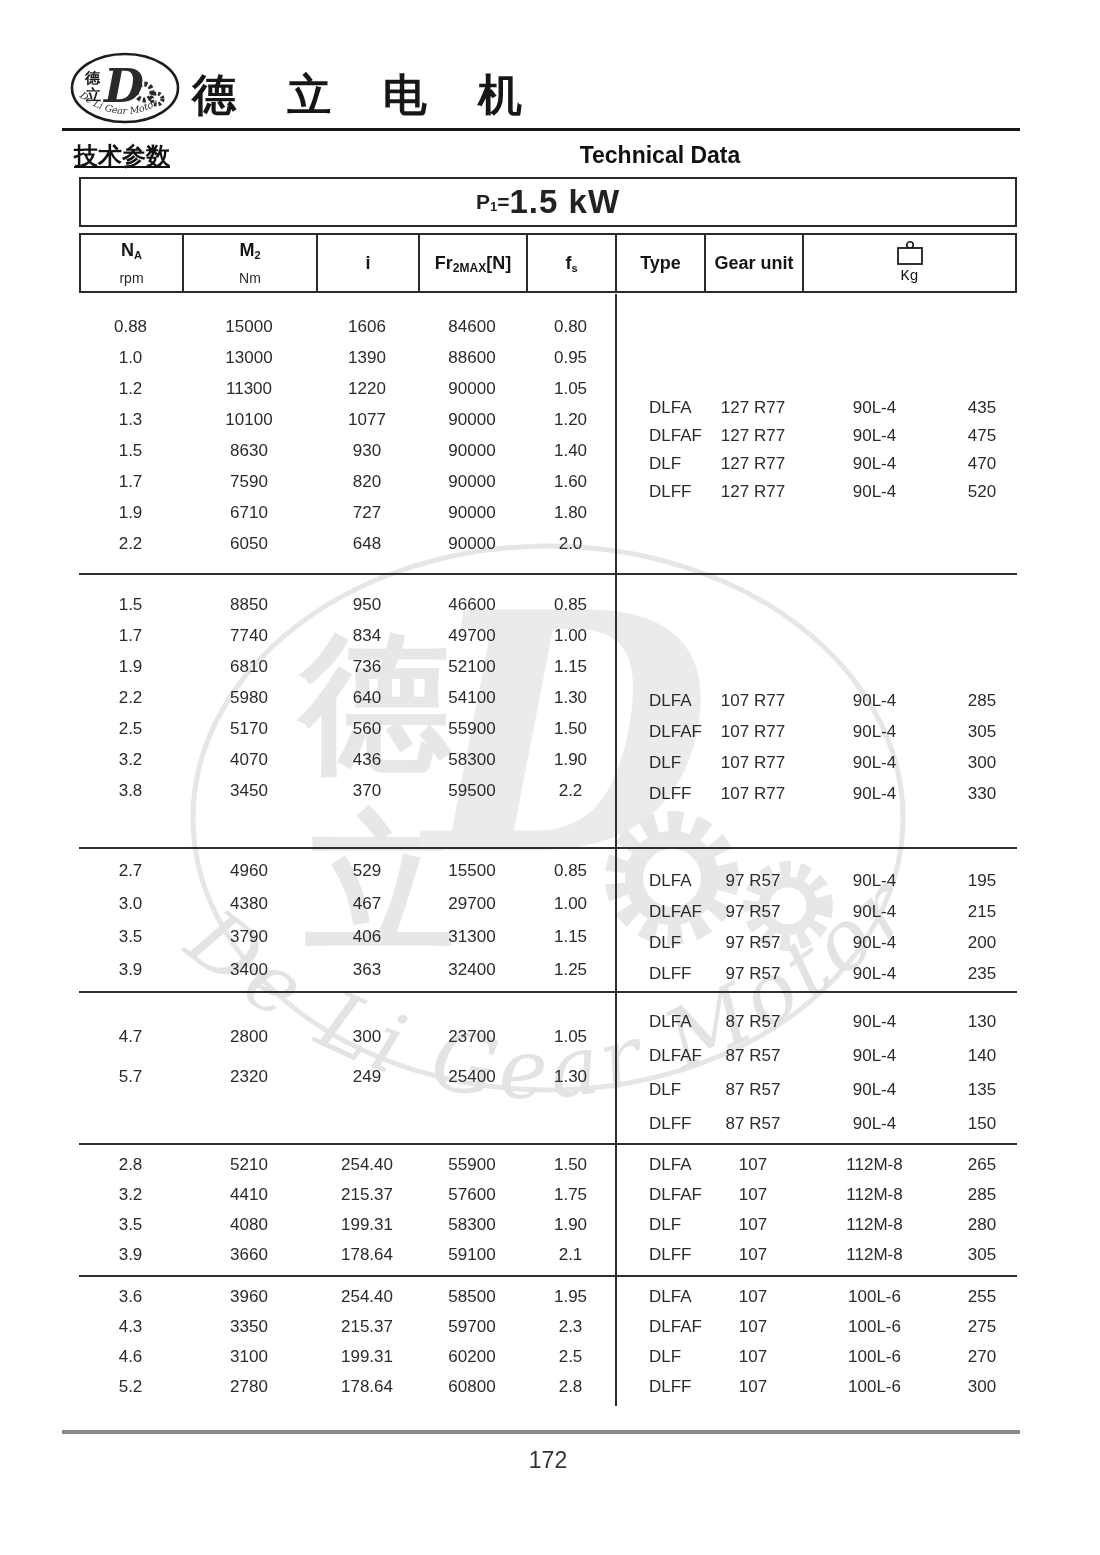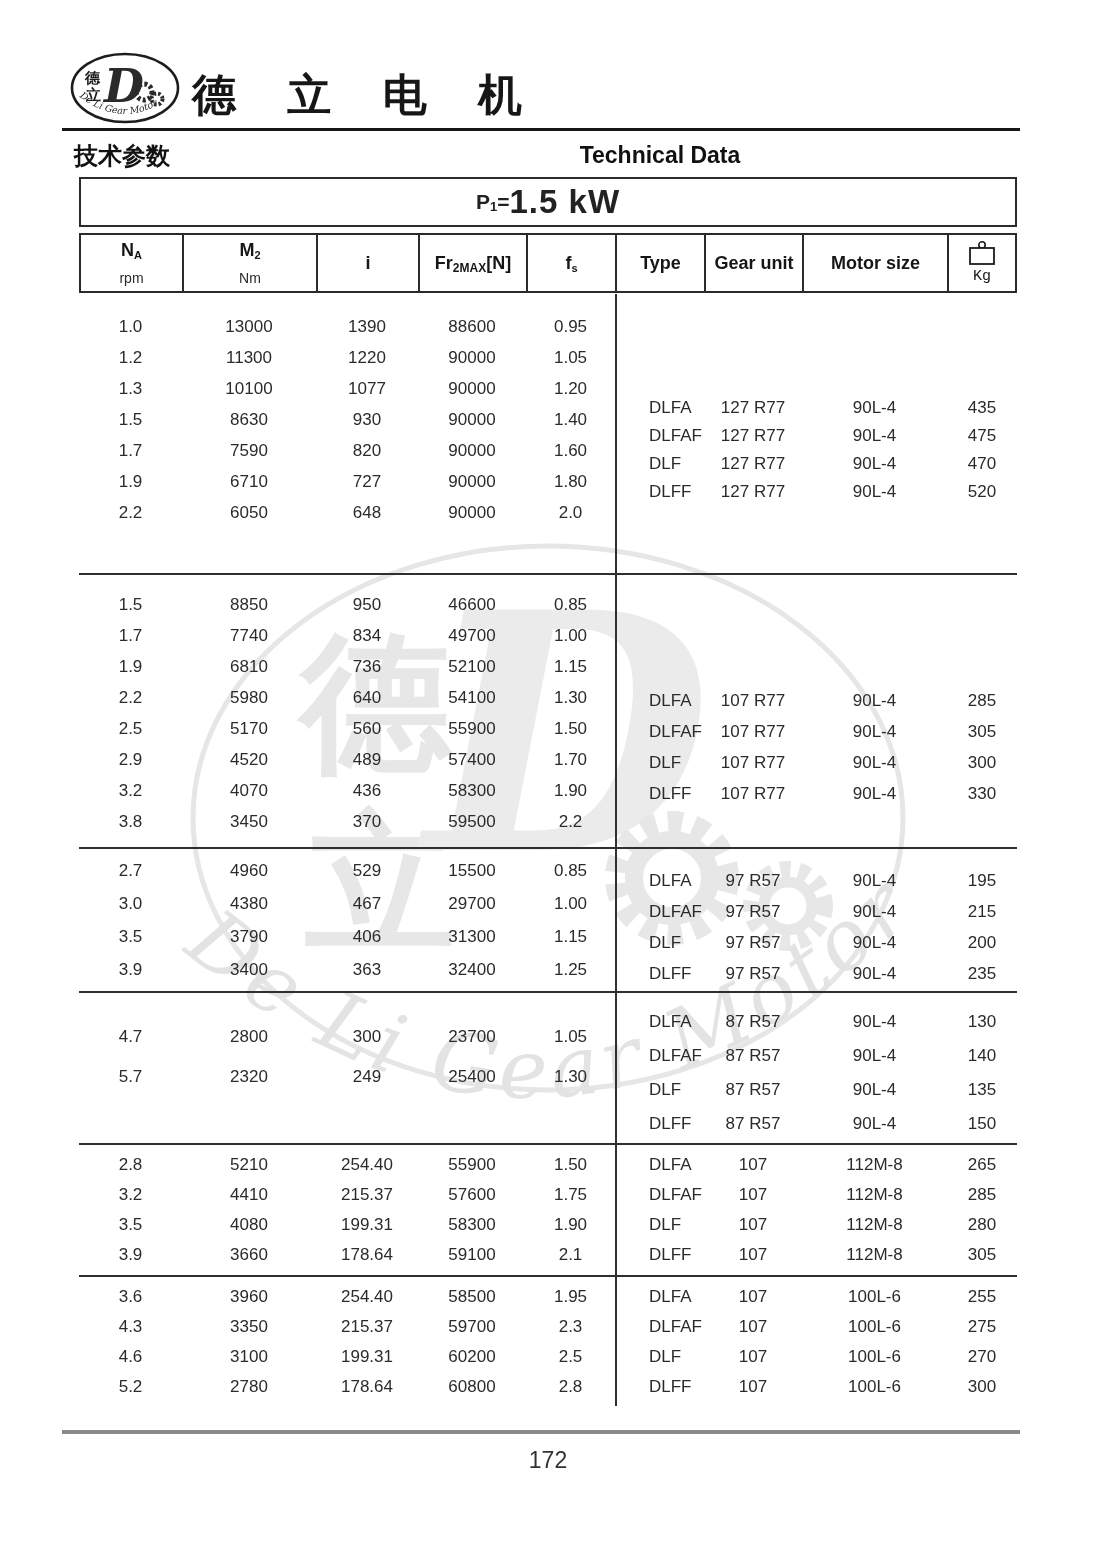--- a/index.html
+++ b/index.html
@@ -7,21 +7,21 @@
        font-family:"Liberation Sans", sans-serif;color:#222;}
   .abs{position:absolute;}
   
   #watermark{position:absolute;left:0;top:0;width:1100px;height:1555px;z-index:0;pointer-events:none;}
   
   #content{position:absolute;left:0;top:0;width:1100px;height:1555px;z-index:1;}
   
   #brand{left:192px;top:66px;font-family:"DejaVu Serif",serif;font-weight:bold;
          font-size:44px;letter-spacing:18px;color:#161616;}
   #rule-top{left:62px;top:128px;width:958px;height:3px;background:#161616;}
-  #title-zh{left:74px;top:140px;font-size:24px;font-weight:bold;color:#111;}
+  #title-zh{left:74px;top:140px;font-size:24px;font-weight:bold;color:#111;text-decoration:underline;}
   #title-en{left:500px;top:142px;width:320px;text-align:center;font-size:23px;font-weight:bold;color:#111;}
   
   #power-box{left:79px;top:177px;width:938px;height:50px;border:2px solid #2a2a2a;
              box-sizing:border-box;display:flex;align-items:center;justify-content:center;}
   #power-box .psym{font-size:21px;font-weight:bold;}
   #power-box .psub{font-size:13px;font-weight:bold;position:relative;top:4px;}
   #power-box .peq{font-size:21px;font-weight:bold;}
   #power-box .pval{font-size:33px;font-weight:bold;letter-spacing:1px;}
   
   #thead{left:79px;top:233px;width:938px;height:60px;border:2px solid #2a2a2a;
@@ -133,43 +133,47 @@
     </div>
     <div class="th w-fs">
       <div class="th-main"><span>f</span><span class="th-sub">s</span></div>
     </div>
     <div class="th w-type">
       <div class="th-main">Type</div>
     </div>
     <div class="th w-gear">
       <div class="th-main">Gear unit</div>
     </div>
-    <div class="th w-motor">
-      <div class="th-main">Motor size</div>
-    </div>
     <div class="th w-kg">
       <svg width="32" height="26" viewBox="0 0 32 26">
         <circle cx="16" cy="4" r="3.2" fill="#fff" stroke="#1c1c1c" stroke-width="1.6"></circle>
         <rect x="4" y="7" width="24" height="16" fill="#fff" stroke="#1c1c1c" stroke-width="1.8"></rect>
       </svg>
       <div class="kg-label">Kg</div>
     </div>
   </div>
 
   <div class="abs" id="col-divider"></div>
   <div class="abs sep" id="sep-1"></div>
   <div class="abs sep" id="sep-2"></div>
   <div class="abs sep" id="sep-3"></div>
   <div class="abs sep" id="sep-4"></div>
   <div class="abs sep" id="sep-5"></div>
 
   <div id="table-sections">
       <div class="sec sec-0">
         <div class="left">
           <div class="lrow">
+            <span class="lcell c0">0.88</span>
+            <span class="lcell c1">15000</span>
+            <span class="lcell c2">1606</span>
+            <span class="lcell c3">84600</span>
+            <span class="lcell c4">0.80</span>
+          </div>
+          <div class="lrow">
             <span class="lcell c0">1.0</span>
             <span class="lcell c1">13000</span>
             <span class="lcell c2">1390</span>
             <span class="lcell c3">88600</span>
             <span class="lcell c4">0.95</span>
           </div>
           <div class="lrow">
             <span class="lcell c0">1.2</span>
             <span class="lcell c1">11300</span>
             <span class="lcell c2">1220</span>
@@ -270,27 +274,20 @@
             <span class="lcell c4">1.30</span>
           </div>
           <div class="lrow">
             <span class="lcell c0">2.5</span>
             <span class="lcell c1">5170</span>
             <span class="lcell c2">560</span>
             <span class="lcell c3">55900</span>
             <span class="lcell c4">1.50</span>
           </div>
           <div class="lrow">
-            <span class="lcell c0">2.9</span>
-            <span class="lcell c1">4520</span>
-            <span class="lcell c2">489</span>
-            <span class="lcell c3">57400</span>
-            <span class="lcell c4">1.70</span>
-          </div>
-          <div class="lrow">
             <span class="lcell c0">3.2</span>
             <span class="lcell c1">4070</span>
             <span class="lcell c2">436</span>
             <span class="lcell c3">58300</span>
             <span class="lcell c4">1.90</span>
           </div>
           <div class="lrow">
             <span class="lcell c0">3.8</span>
             <span class="lcell c1">3450</span>
             <span class="lcell c2">370</span>

